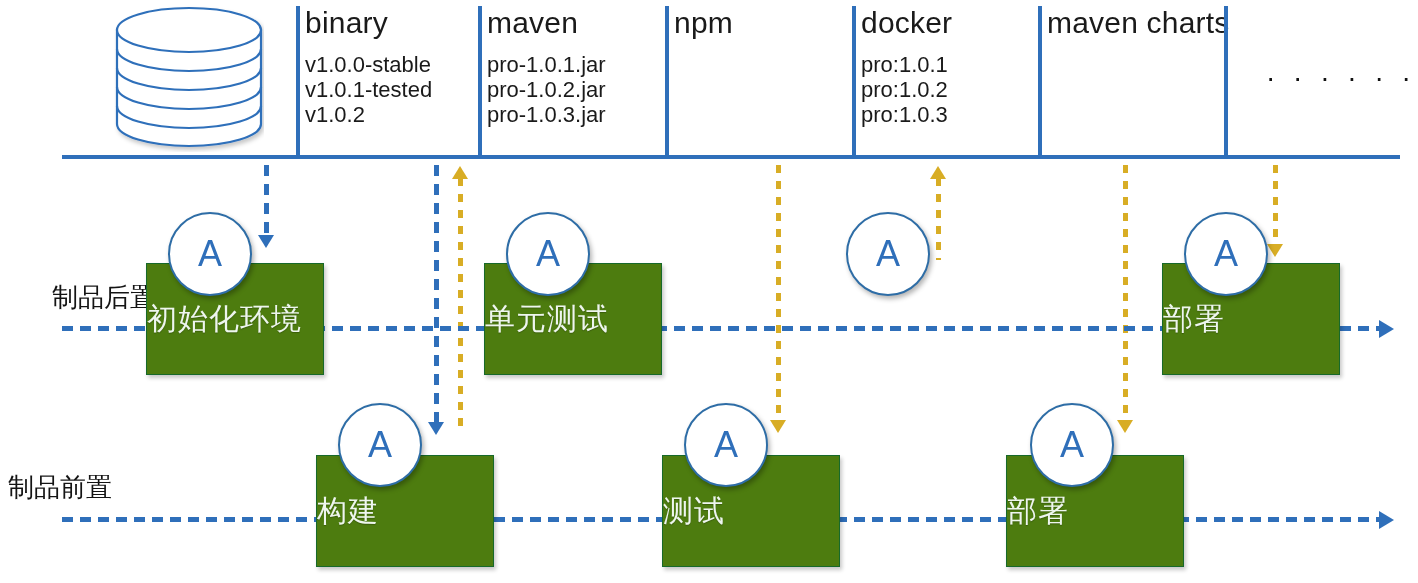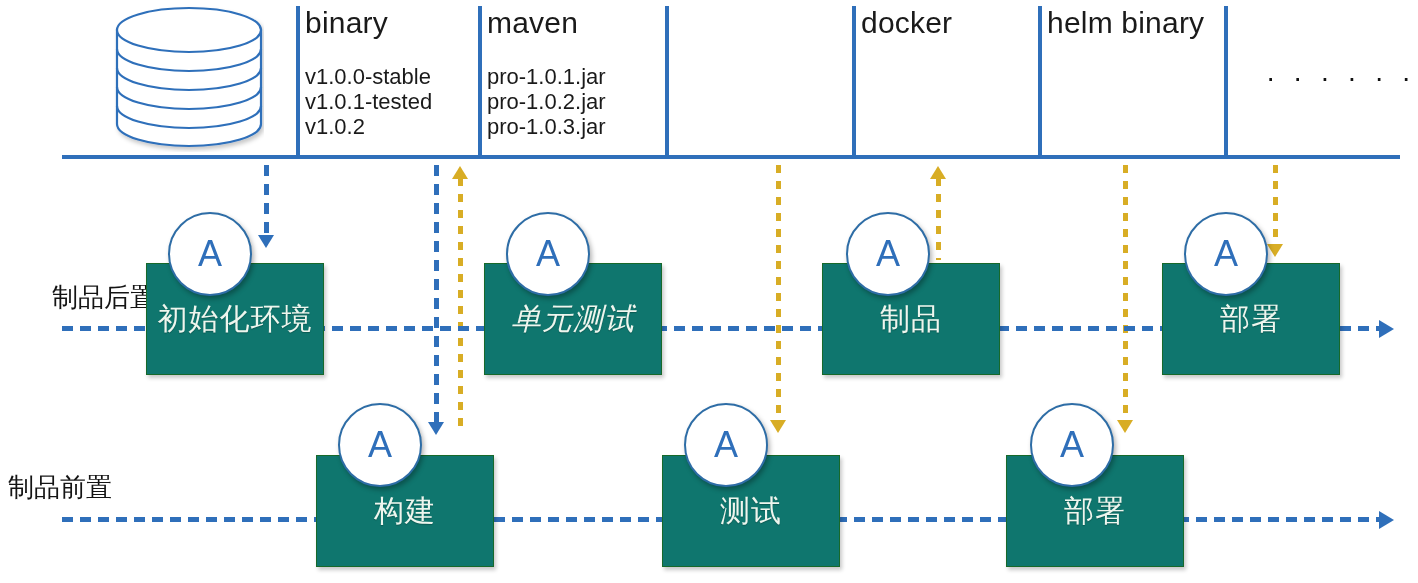--- a/index.html
+++ b/index.html
@@ -18,21 +18,21 @@
     position:absolute;width:4px;background:#2f6fba;top:6px;height:152px;
   }
   .repo-col{
     position:absolute;top:6px;
   }
   .repo-col-title{
     font-size:30px;color:#1a1a1a;line-height:34px;white-space:nowrap;
     letter-spacing:.2px;
   }
   .repo-col-items{
-    margin-top:24px;
+    margin-top:12px;
   }
   .repo-item{
     font-size:22px;color:#1a1a1a;line-height:25px;white-space:nowrap;
   }
   .ellipsis{
     position:absolute;font-size:28px;color:#111;letter-spacing:5px;
     top:62px;left:1266px;white-space:nowrap;
   }
 
   
@@ -73,23 +73,23 @@
   }
   .varrow.down.gold{
     border-top:13px solid #d8ad25;border-left:8px solid transparent;border-right:8px solid transparent;
   }
   .varrow.up.gold{
     border-bottom:13px solid #d8ad25;border-left:8px solid transparent;border-right:8px solid transparent;
   }
 
   
   .stage-box{
-    position:absolute;background:#0f766e;border:1px solid #17692a;
+    position:absolute;background:#4d7c0f;border:1px solid #17692a;
     box-shadow:2px 3px 4px rgba(0,0,0,.22);
-    display:flex;align-items:center;justify-content:center;
+    display:flex;align-items:center;justify-content:flex-start;
   }
   .stage-box .stage-text{
     color:#eef6ee;font-size:30px;letter-spacing:1px;white-space:nowrap;
     text-shadow:0 1px 1px rgba(0,0,0,.25);
   }
   .badge{
     position:absolute;width:80px;height:80px;border-radius:50%;
     background:#ffffff;border:2px solid #2e6da6;
     box-shadow:2px 3px 5px rgba(0,0,0,.3);
     display:flex;align-items:center;justify-content:center;
@@ -136,30 +136,36 @@
       <div class="repo-col-title">maven</div>
       <div class="repo-col-items">
         <div class="repo-item">pro-1.0.1.jar</div>
         <div class="repo-item">pro-1.0.2.jar</div>
         <div class="repo-item">pro-1.0.3.jar</div>
       </div>
     </div>
 
     <div class="repo-col-rule" style="left:665px"></div>
     <div class="repo-col" style="left:674px">
+      <div class="repo-col-title">npm</div>
     </div>
 
     <div class="repo-col-rule" style="left:852px"></div>
     <div class="repo-col" style="left:861px">
       <div class="repo-col-title">docker</div>
+      <div class="repo-col-items">
+        <div class="repo-item">pro:1.0.1</div>
+        <div class="repo-item">pro:1.0.2</div>
+        <div class="repo-item">pro:1.0.3</div>
+      </div>
     </div>
 
     <div class="repo-col-rule" style="left:1038px"></div>
     <div class="repo-col" style="left:1047px">
-      <div class="repo-col-title">helm binary</div>
+      <div class="repo-col-title">maven charts</div>
     </div>
 
     <div class="repo-col-rule" style="left:1224px"></div>
     <div class="ellipsis">· · · · · ·</div>
 
     <div class="repo-baseline"></div>
   </div>
 
   <div class="vline blue" style="left:264px;top:165px;height:72px;"></div>
   <div class="varrow down blue" style="left:258px;top:235px;"></div>
@@ -187,30 +193,27 @@
   <div class="hline" style="left:62px;top:326px;width:1317px;"></div>
   <div class="hline-arrow" style="left:1379px;top:320px;"></div>
 
   <div class="stage-box" style="left:146px;top:263px;width:176px;height:110px;">
     <span class="stage-text">初始化环境</span>
   </div>
   <div class="badge" style="left:168px;top:212px;">
     <span>A</span>
   </div>
 
-  <div class="stage-box" style="left:484px;top:263px;width:176px;height:110px;font-style:italic;">
+  <div class="stage-box" style="left:484px;top:263px;width:176px;height:110px;">
     <span class="stage-text">单元测试</span>
   </div>
   <div class="badge" style="left:506px;top:212px;">
     <span>A</span>
   </div>
 
-  <div class="stage-box" style="left:822px;top:263px;width:176px;height:110px;">
-    <span class="stage-text">制品</span>
-  </div>
   <div class="badge" style="left:846px;top:212px;">
     <span>A</span>
   </div>
 
   <div class="stage-box" style="left:1162px;top:263px;width:176px;height:110px;">
     <span class="stage-text">部署</span>
   </div>
   <div class="badge" style="left:1184px;top:212px;">
     <span>A</span>
   </div>

